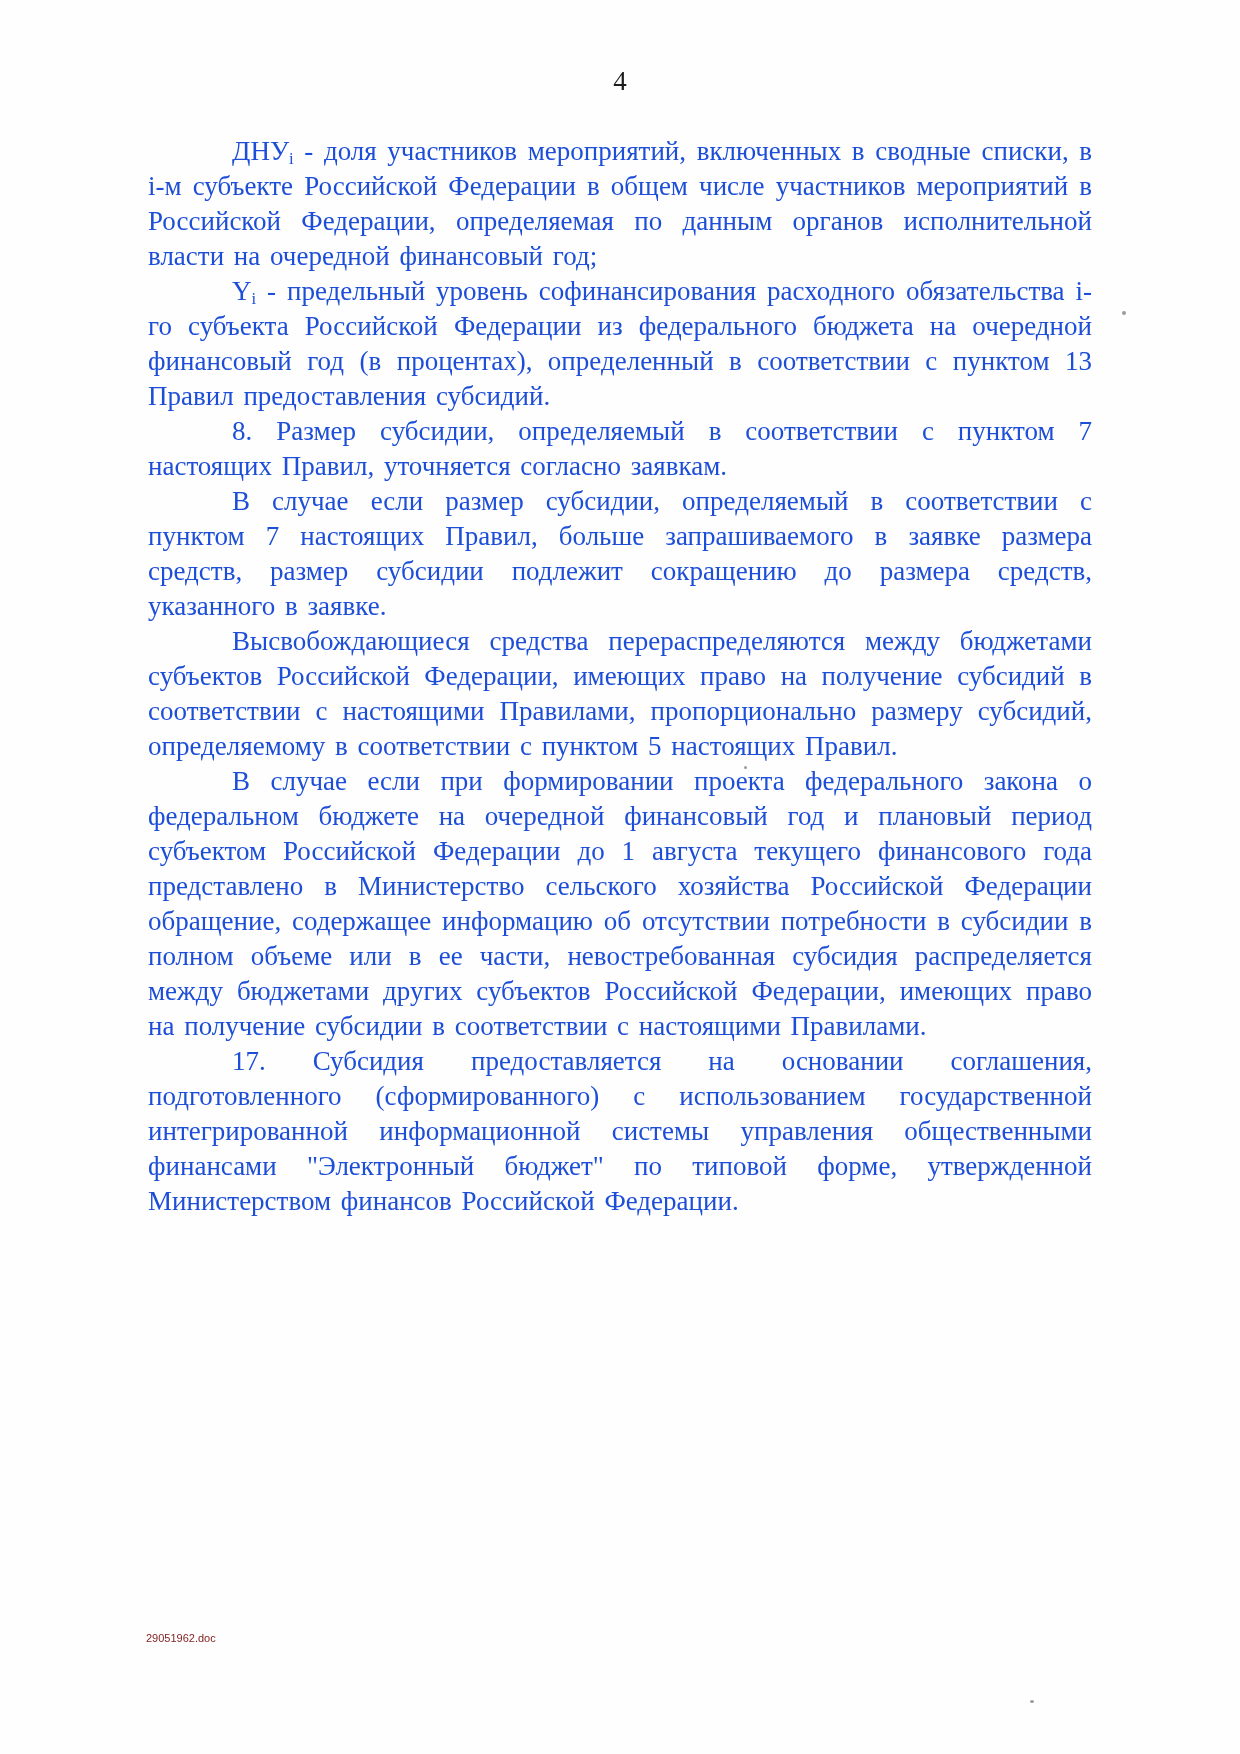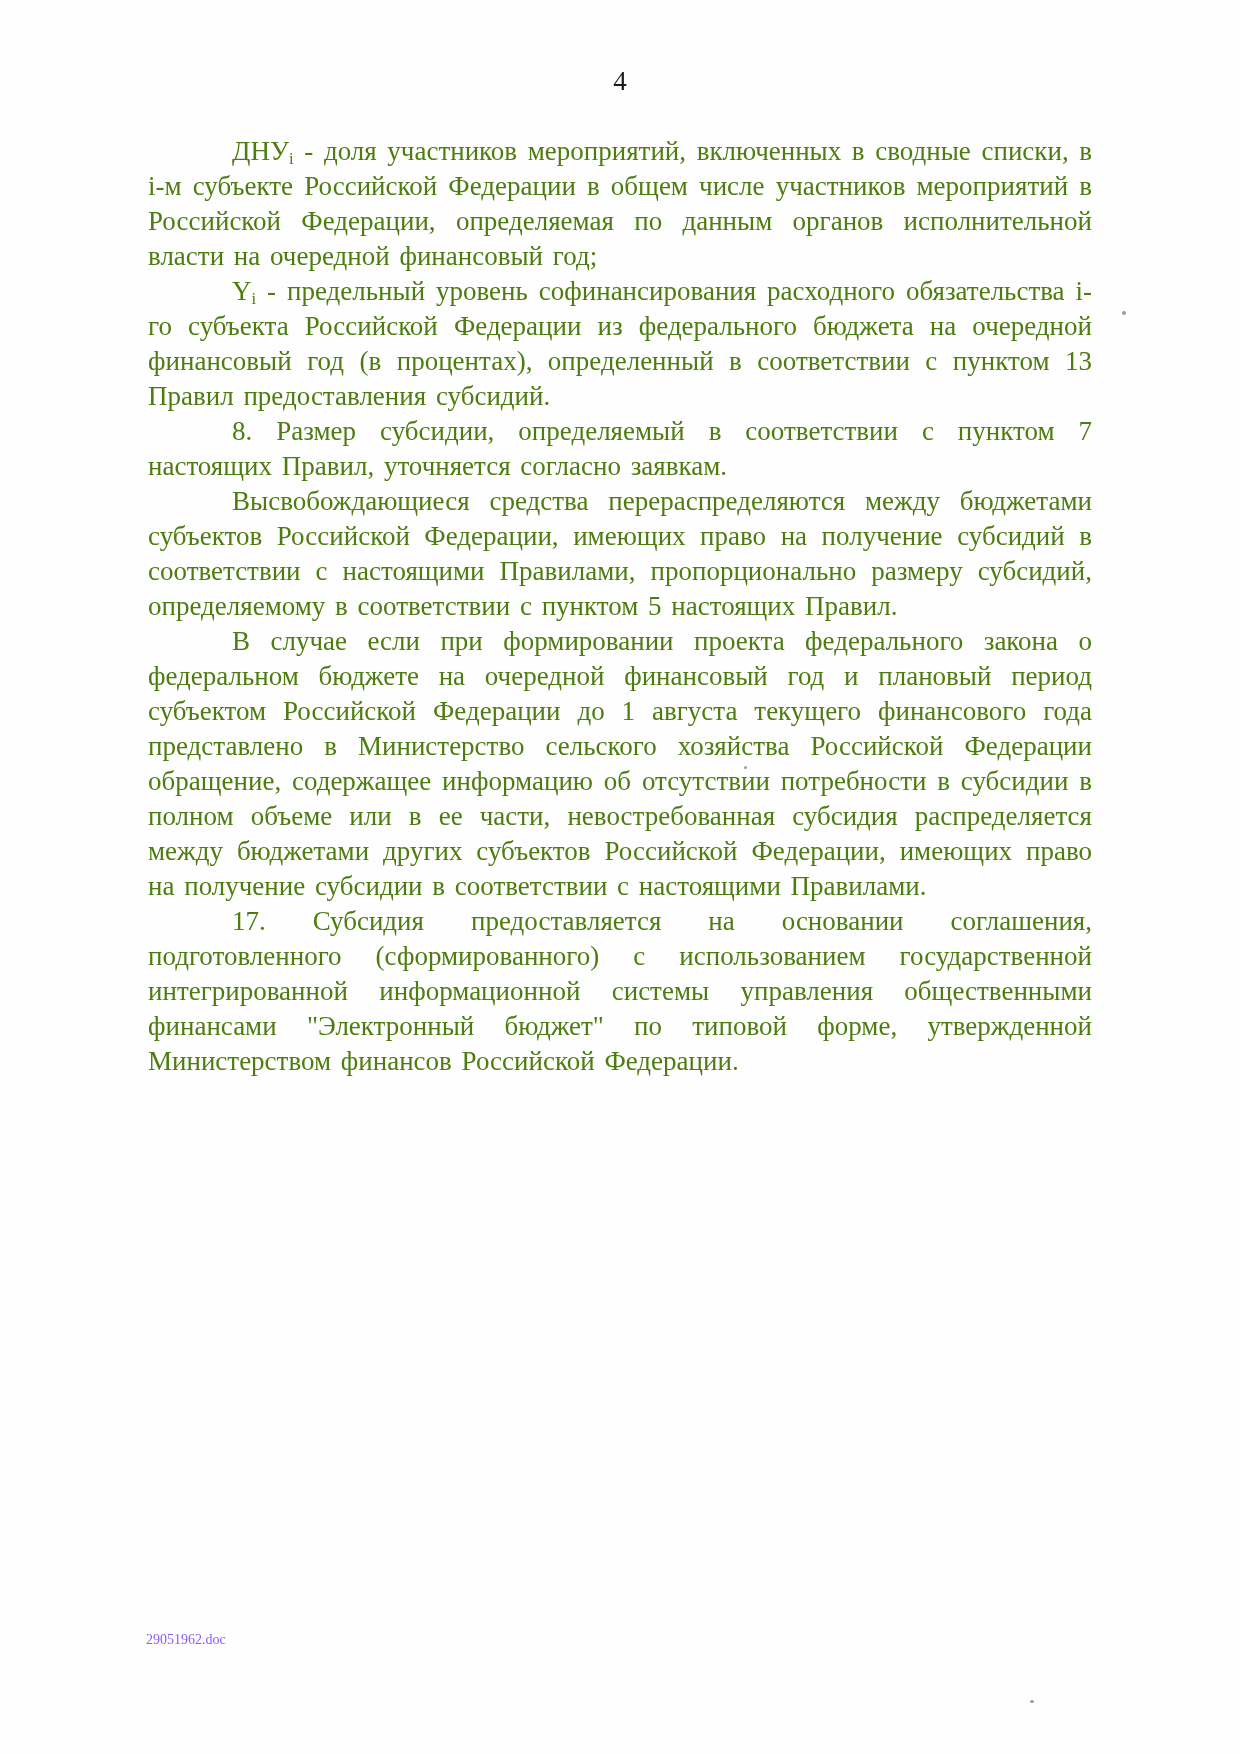--- a/index.html
+++ b/index.html
@@ -33,36 +33,36 @@
     width: 944px;
   }
 
   .para {
     font-size: 27px;
     line-height: 35px;
     text-align: justify;
     text-align-last: left;
     text-indent: 84px;
     word-spacing: 3px;
-    color: #4d7c0f;
+    color: #1d4ed8;
   }
 
   .para sub {
     font-size: 0.62em;
     line-height: 0;
     vertical-align: -0.22em;
   }
 
   .footer-filename {
     position: absolute;
     left: 146px;
     top: 1632px;
-    font-size: 14px;
-    color: #8b5cf6;
-    font-family: Liberation Serif, serif;
+    font-size: 11px;
+    color: #7f1d1d;
+    font-family: Liberation Sans, sans-serif;
   }
 
   .artifact {
     position: absolute;
     background: #4a4a4a;
     border-radius: 50%;
     opacity: 0.55;
   }
   .artifact-1 { left: 1122px; top: 311px; width: 4px; height: 4px; }
   .artifact-2 { left: 744px;  top: 766px; width: 3px; height: 3px; }
@@ -72,20 +72,21 @@
 <body>
 
 <div class="page">
 
   <div class="page-number">4</div>
 
   <div class="content">
       <p class="para"><span>ДНУ</span><sub>i</sub> - доля участников мероприятий, включенных в сводные списки, в i-м субъекте Российской Федерации в общем числе участников мероприятий в Российской Федерации, определяемая по данным органов исполнительной власти на очередной финансовый год;</p>
       <p class="para"><span>Y</span><sub>i</sub> - предельный уровень софинансирования расходного обязательства i-го субъекта Российской Федерации из федерального бюджета на очередной финансовый год (в процентах), определенный в соответствии с пунктом 13 Правил предоставления субсидий.</p>
       <p class="para">8. Размер субсидии, определяемый в соответствии с пунктом 7 настоящих Правил, уточняется согласно заявкам.</p>
+      <p class="para">В случае если размер субсидии, определяемый в соответствии с пунктом 7 настоящих Правил, больше запрашиваемого в заявке размера средств, размер субсидии подлежит сокращению до размера средств, указанного в заявке.</p>
       <p class="para">Высвобождающиеся средства перераспределяются между бюджетами субъектов Российской Федерации, имеющих право на получение субсидий в соответствии с настоящими Правилами, пропорционально размеру субсидий, определяемому в соответствии с пунктом 5 настоящих Правил.</p>
       <p class="para">В случае если при формировании проекта федерального закона о федеральном бюджете на очередной финансовый год и плановый период субъектом Российской Федерации до 1 августа текущего финансового года представлено в Министерство сельского хозяйства Российской Федерации обращение, содержащее информацию об отсутствии потребности в субсидии в полном объеме или в ее части, невостребованная субсидия распределяется между бюджетами других субъектов Российской Федерации, имеющих право на получение субсидии в соответствии с настоящими Правилами.</p>
       <p class="para">17. Субсидия предоставляется на основании соглашения, подготовленного (сформированного) с использованием государственной интегрированной информационной системы управления общественными финансами "Электронный бюджет" по типовой форме, утвержденной Министерством финансов Российской Федерации.</p>
     </div>
 
   <div class="footer-filename">29051962.doc</div>
 
   <div class="artifact artifact-1"></div>
   <div class="artifact artifact-2"></div>
   <div class="artifact artifact-3"></div>

